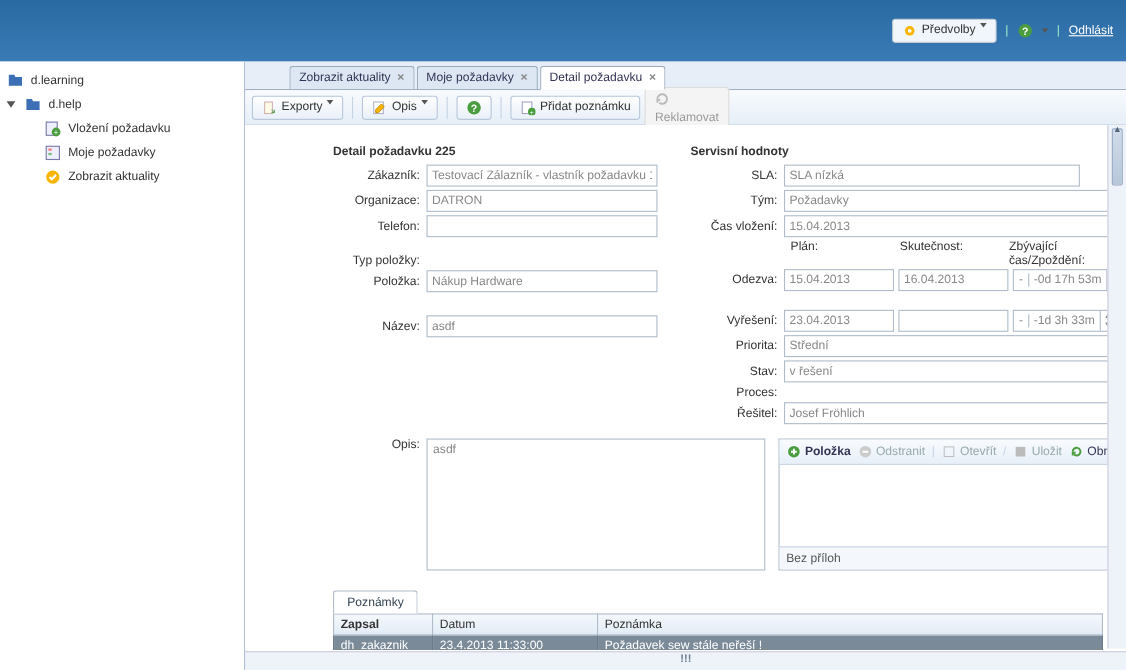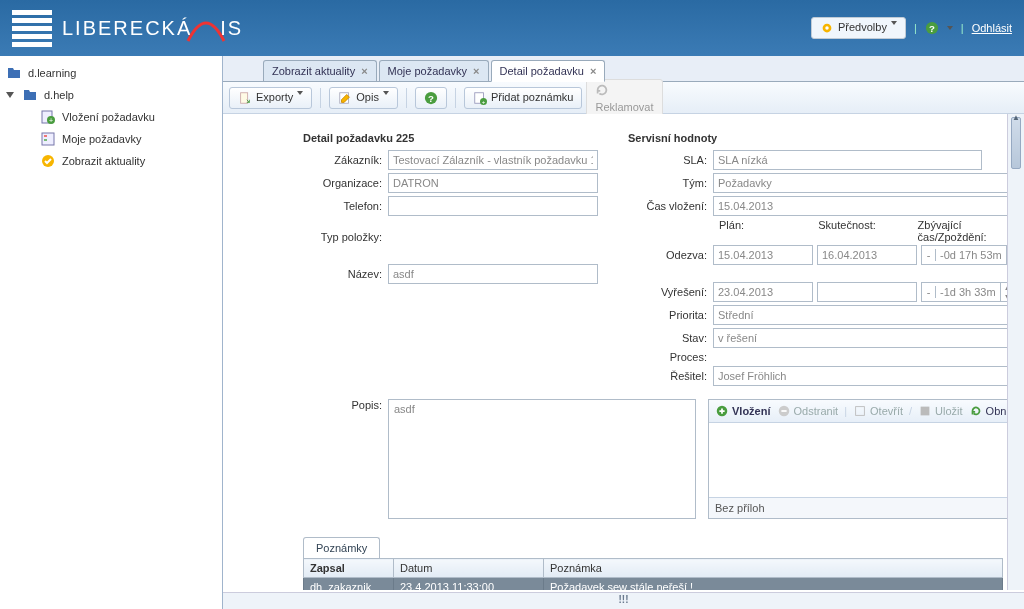--- a/index.html
+++ b/index.html
@@ -88,36 +88,20 @@
   .bottom-scroll::before{content:'!!!';position:absolute;left:50%;top:1px;transform:translateX(-50%);font-weight:bold;color:#6a7a8e;font-size:10px;}
 
   .icon-sq{width:14px;height:14px;display:inline-block;}
 </style>
 </head>
 <body>
 
 <div class="app">
 
   <div class="header">
-    <div class="logo">
-      <div class="logo-bars">
-        <span></span>
-          <span></span>
-          <span></span>
-          <span></span>
-          <span></span>
-      </div>
-      <div class="logo-text">
-        <span>LIBERECKÁ</span>
-        <svg class="logo-swoosh" viewBox="0 0 40 30">
-          <path d="M2 28 Q20 -8 38 28" stroke="#e33" stroke-width="3" fill="none"></path>
-        </svg>
-        <span>IS</span>
-      </div>
-    </div>
     <div class="spacer"></div>
     <div class="hdr-right">
       <div class="hdr-btn">
         <svg class="icon-sq" viewBox="0 0 16 16">
             <circle cx="8" cy="8" r="5" fill="#f7b500"></circle>
             <circle cx="8" cy="8" r="2" fill="#fff"></circle>
           </svg>
         <span>Předvolby</span>
         <span class="caret"></span>
       </div>
@@ -249,20 +233,24 @@
                 <div class="flabel">Organizace:</div>
                 <input class="fval ro w200" readonly="" value="DATRON" style="">
               </div>
               <div class="frow">
                 <div class="flabel">Telefon:</div>
                 <input class="fval ro w200" readonly="" value="" style="">
               </div>
               <div style="height:12px;"></div>
               <div class="frow">
                 <div class="flabel">Typ položky:</div>
+              </div>
+              <div class="frow">
+                <div class="flabel">Položka:</div>
+                <input class="fval ro w200" readonly="" value="Nákup Hardware" style="">
               </div>
               <div style="height:18px;"></div>
               <div class="frow">
                 <div class="flabel">Název:</div>
                 <input class="fval ro w200" readonly="" value="asdf" style="">
               </div>
             </div>
 
             <div class="col" style="width:420px;">
               <h4 class="section">Servisní hodnoty</h4>
@@ -327,31 +315,31 @@
               </div>
               <div class="frow">
                 <div class="flabel">Řešitel:</div>
                 <input class="fval ro" style="width: 310px;" readonly="" value="Josef Fröhlich">
               </div>
             </div>
           </div>
 
           <div class="desc-row">
             <div style="display:flex;">
-              <div class="flabel" style="width:85px;">Popis:</div>
+              <div class="flabel" style="width:85px;">Opis:</div>
               <div class="desc-area"><span>asdf</span></div>
             </div>
             <div class="attach">
               <div class="attach-tb">
                 <span class="grp">
                   <svg class="icon-sq" viewBox="0 0 16 16">
                       <circle cx="8" cy="8" r="6" fill="#4a9d3f"></circle>
                       <path d="M8 5v6M5 8h6" stroke="#fff" stroke-width="2"></path>
                     </svg>
-                  <b>Vložení</b>
+                  <b>Položka</b>
                 </span>
                 <span class="grp dis">
                   <svg class="icon-sq" viewBox="0 0 16 16">
                       <circle cx="8" cy="8" r="6" fill="#ccc"></circle>
                       <path d="M5 8h6" stroke="#fff" stroke-width="2"></path>
                     </svg>
                   <span>Odstranit</span>
                 </span>
                 <span class="vs">|</span>
                 <span class="grp dis">

